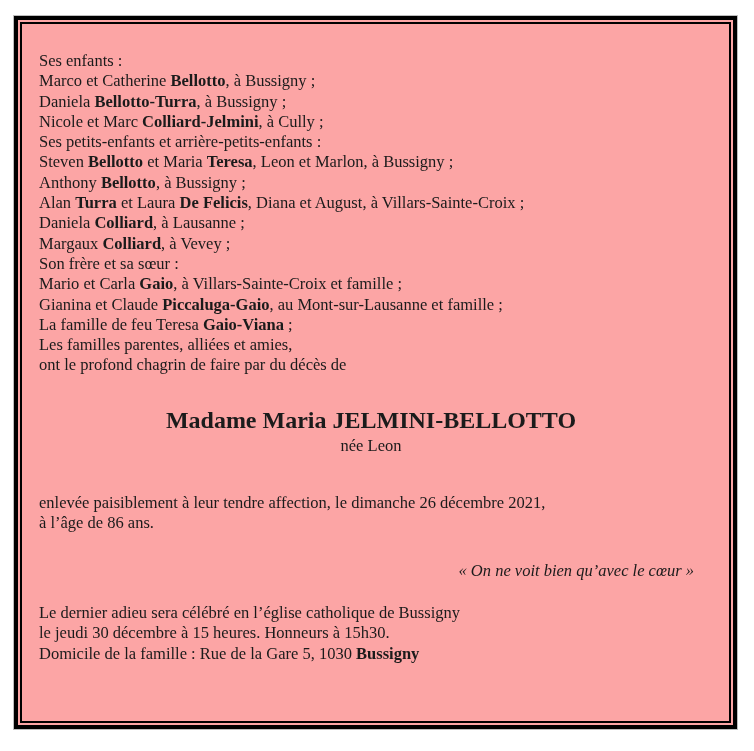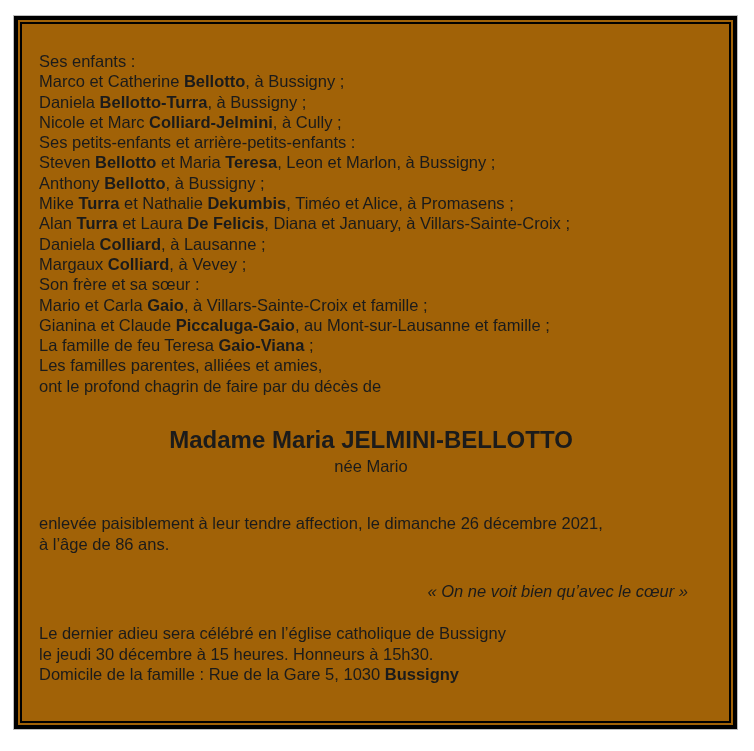--- a/index.html
+++ b/index.html
@@ -17,21 +17,22 @@
   }
   .frame-outer {
     position: absolute;
     left: 14px;
     top: 16px;
     width: 723px;
     height: 713px;
     box-sizing: border-box;
     border: 4px solid #000000;
     box-shadow: 0 0 0 1px #bdbdbd;
-    background: #a16207;
+    background: #fca5a5;
+    font-family: Liberation Serif, serif;
   }
   .frame-inner {
     position: absolute;
     inset: 2px;
     box-sizing: border-box;
     border: 2px solid #000000;
     padding: 27px 26px 0 17px;
     overflow: hidden;
   }
   .body-text {
@@ -56,55 +57,54 @@
   }
   .death-notice {
     margin-top: 37px;
   }
   .quote {
     font-size: 16.5px;
     line-height: 20.3px;
     font-style: italic;
     text-align: right;
     margin-top: 27px;
-    margin-right: 15px;
+    margin-right: 9px;
   }
   .ceremony {
     margin-top: 22px;
   }
 </style>
 </head>
 <body>
 
 <div class="frame-outer">
   <div class="frame-inner">
 
     <div class="body-text family-list">
         <div class="line"><span>Ses enfants :</span></div>
         <div class="line"><span>Marco et Catherine </span><span class="b">Bellotto</span><span>, à Bussigny ;</span></div>
         <div class="line"><span>Daniela </span><span class="b">Bellotto-Turra</span><span>, à Bussigny ;</span></div>
         <div class="line"><span>Nicole et Marc </span><span class="b">Colliard-Jelmini</span><span>, à Cully ;</span></div>
         <div class="line"><span>Ses petits-enfants et arrière-petits-enfants :</span></div>
         <div class="line"><span>Steven </span><span class="b">Bellotto</span><span> et Maria </span><span class="b">Teresa</span><span>, Leon et Marlon, à Bussigny ;</span></div>
         <div class="line"><span>Anthony </span><span class="b">Bellotto</span><span>, à Bussigny ;</span></div>
-        <div class="line"><span>Mike </span><span class="b">Turra</span><span> et Nathalie </span><span class="b">Dekumbis</span><span>, Timéo et Alice, à Promasens ;</span></div>
-        <div class="line"><span>Alan </span><span class="b">Turra</span><span> et Laura </span><span class="b">De Felicis</span><span>, Diana et January, à Villars-Sainte-Croix ;</span></div>
+        <div class="line"><span>Alan </span><span class="b">Turra</span><span> et Laura </span><span class="b">De Felicis</span><span>, Diana et August, à Villars-Sainte-Croix ;</span></div>
         <div class="line"><span>Daniela </span><span class="b">Colliard</span><span>, à Lausanne ;</span></div>
         <div class="line"><span>Margaux </span><span class="b">Colliard</span><span>, à Vevey ;</span></div>
         <div class="line"><span>Son frère et sa sœur :</span></div>
         <div class="line"><span>Mario et Carla </span><span class="b">Gaio</span><span>, à Villars-Sainte-Croix et famille ;</span></div>
         <div class="line"><span>Gianina et Claude </span><span class="b">Piccaluga-Gaio</span><span>, au Mont-sur-Lausanne et famille ;</span></div>
         <div class="line"><span>La famille de feu Teresa </span><span class="b">Gaio-Viana</span><span> ;</span></div>
         <div class="line"><span>Les familles parentes, alliées et amies,</span></div>
         <div class="line"><span>ont le profond chagrin de faire par du décès de</span></div>
       </div>
 
     <div class="name-title">Madame Maria JELMINI-BELLOTTO</div>
 
-    <div class="maiden-name">née Mario</div>
+    <div class="maiden-name">née Leon</div>
 
     <div class="body-text death-notice">
         <div class="line"><span>enlevée paisiblement à leur tendre affection, le dimanche 26 décembre 2021,</span></div>
         <div class="line"><span>à l’âge de 86 ans.</span></div>
       </div>
 
     <div class="quote">« On ne voit bien qu’avec le cœur »</div>
 
     <div class="body-text ceremony">
         <div class="line"><span>Le dernier adieu sera célébré en l’église catholique de Bussigny</span></div>

